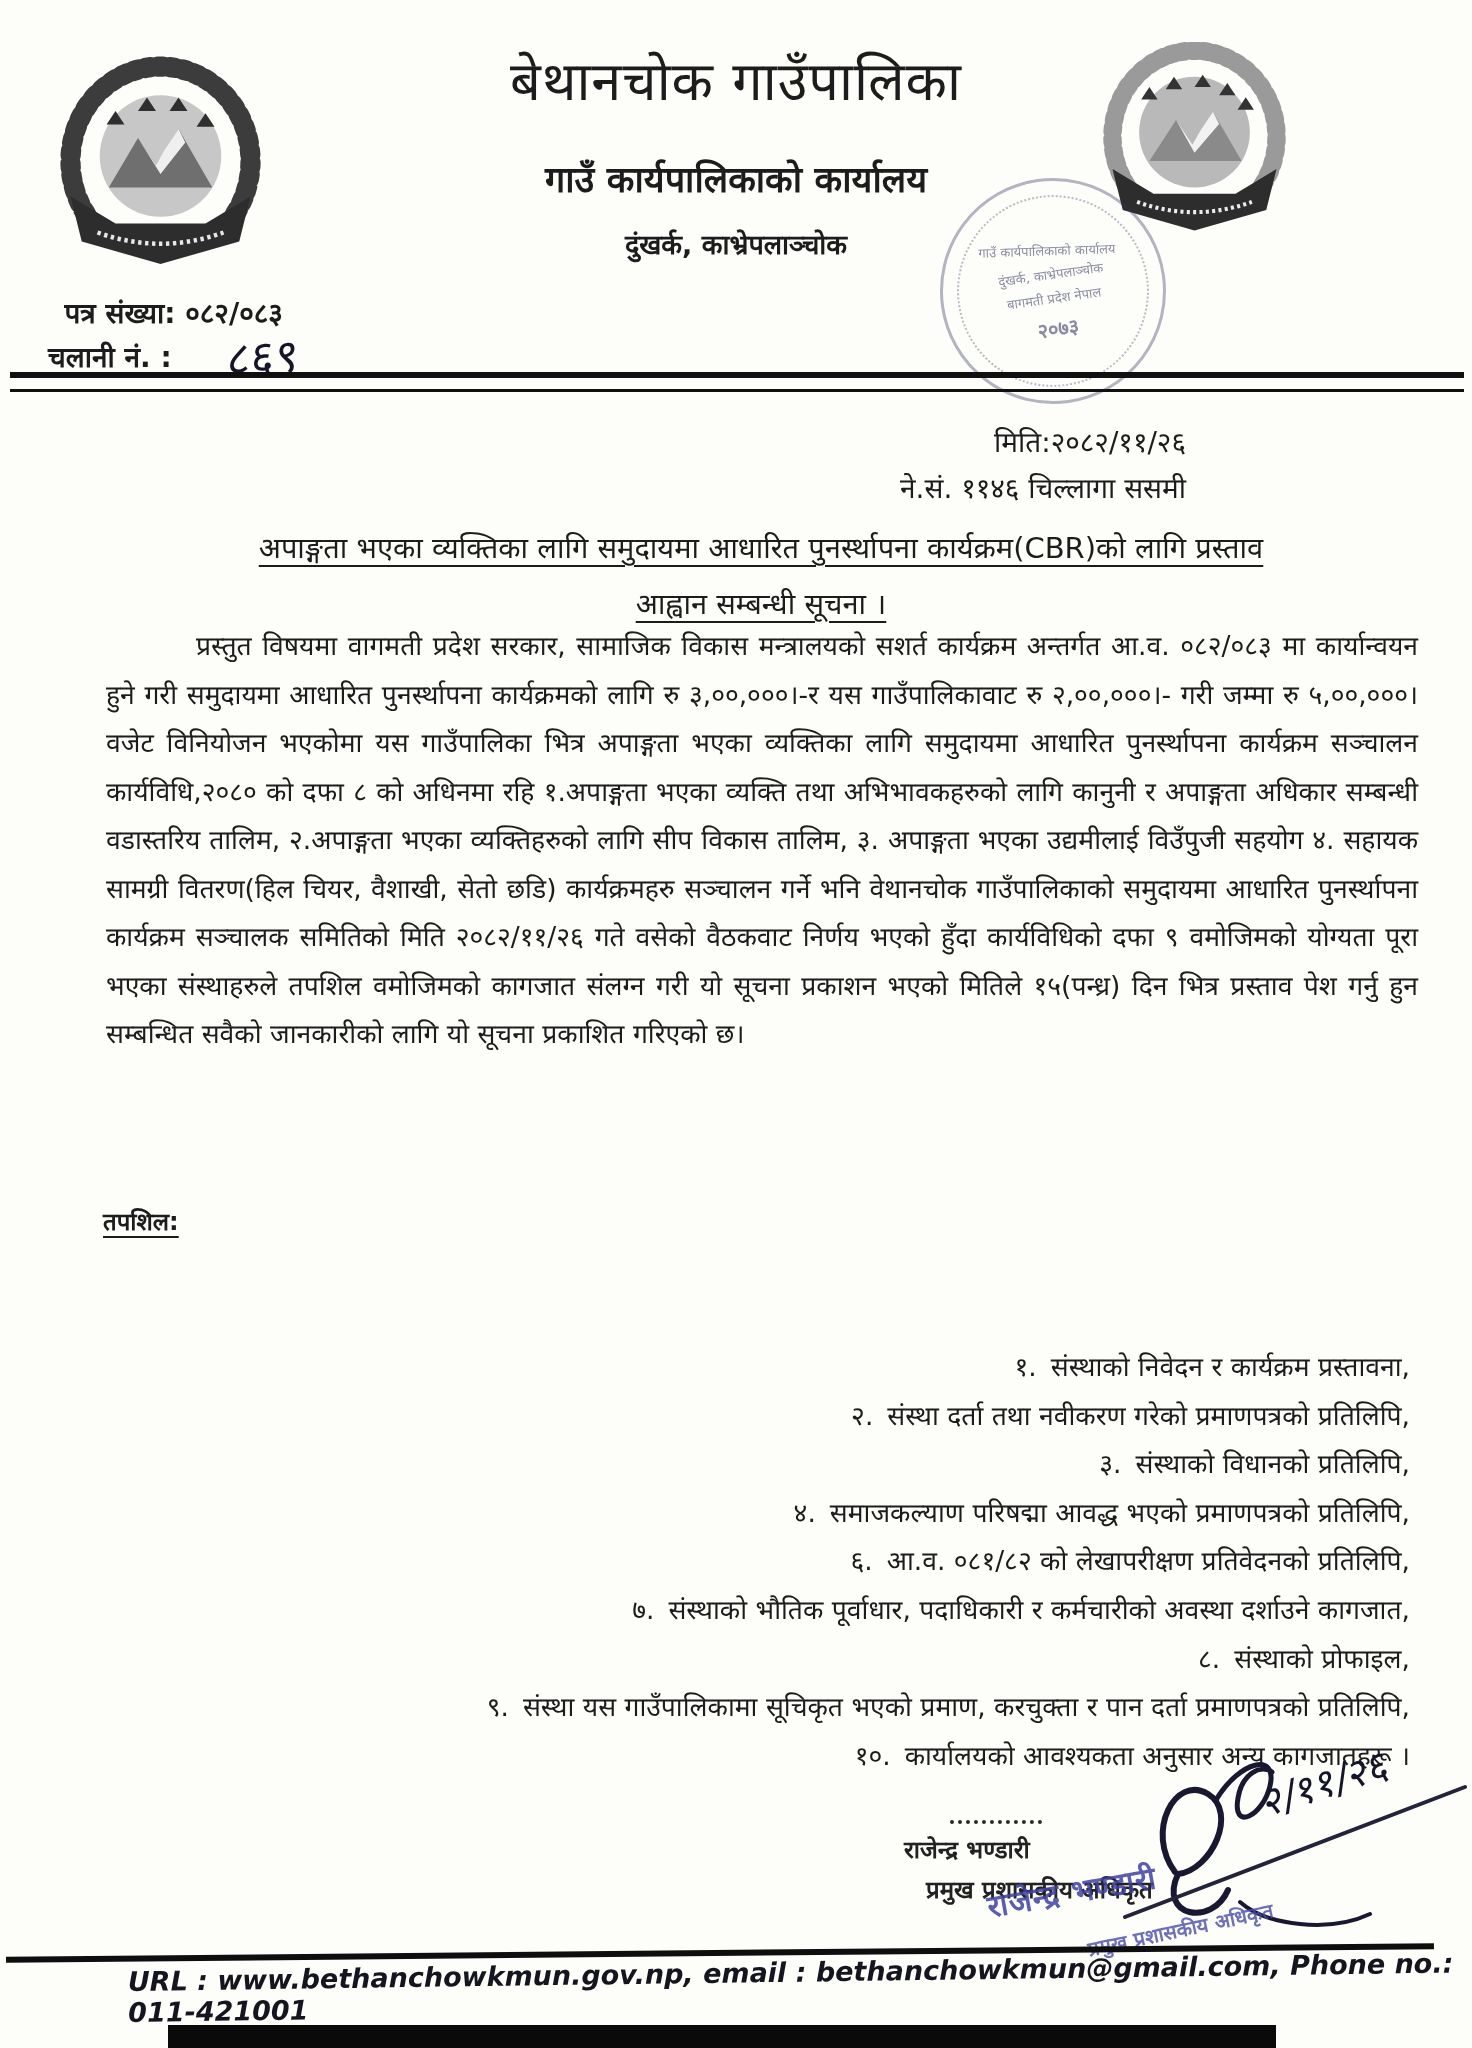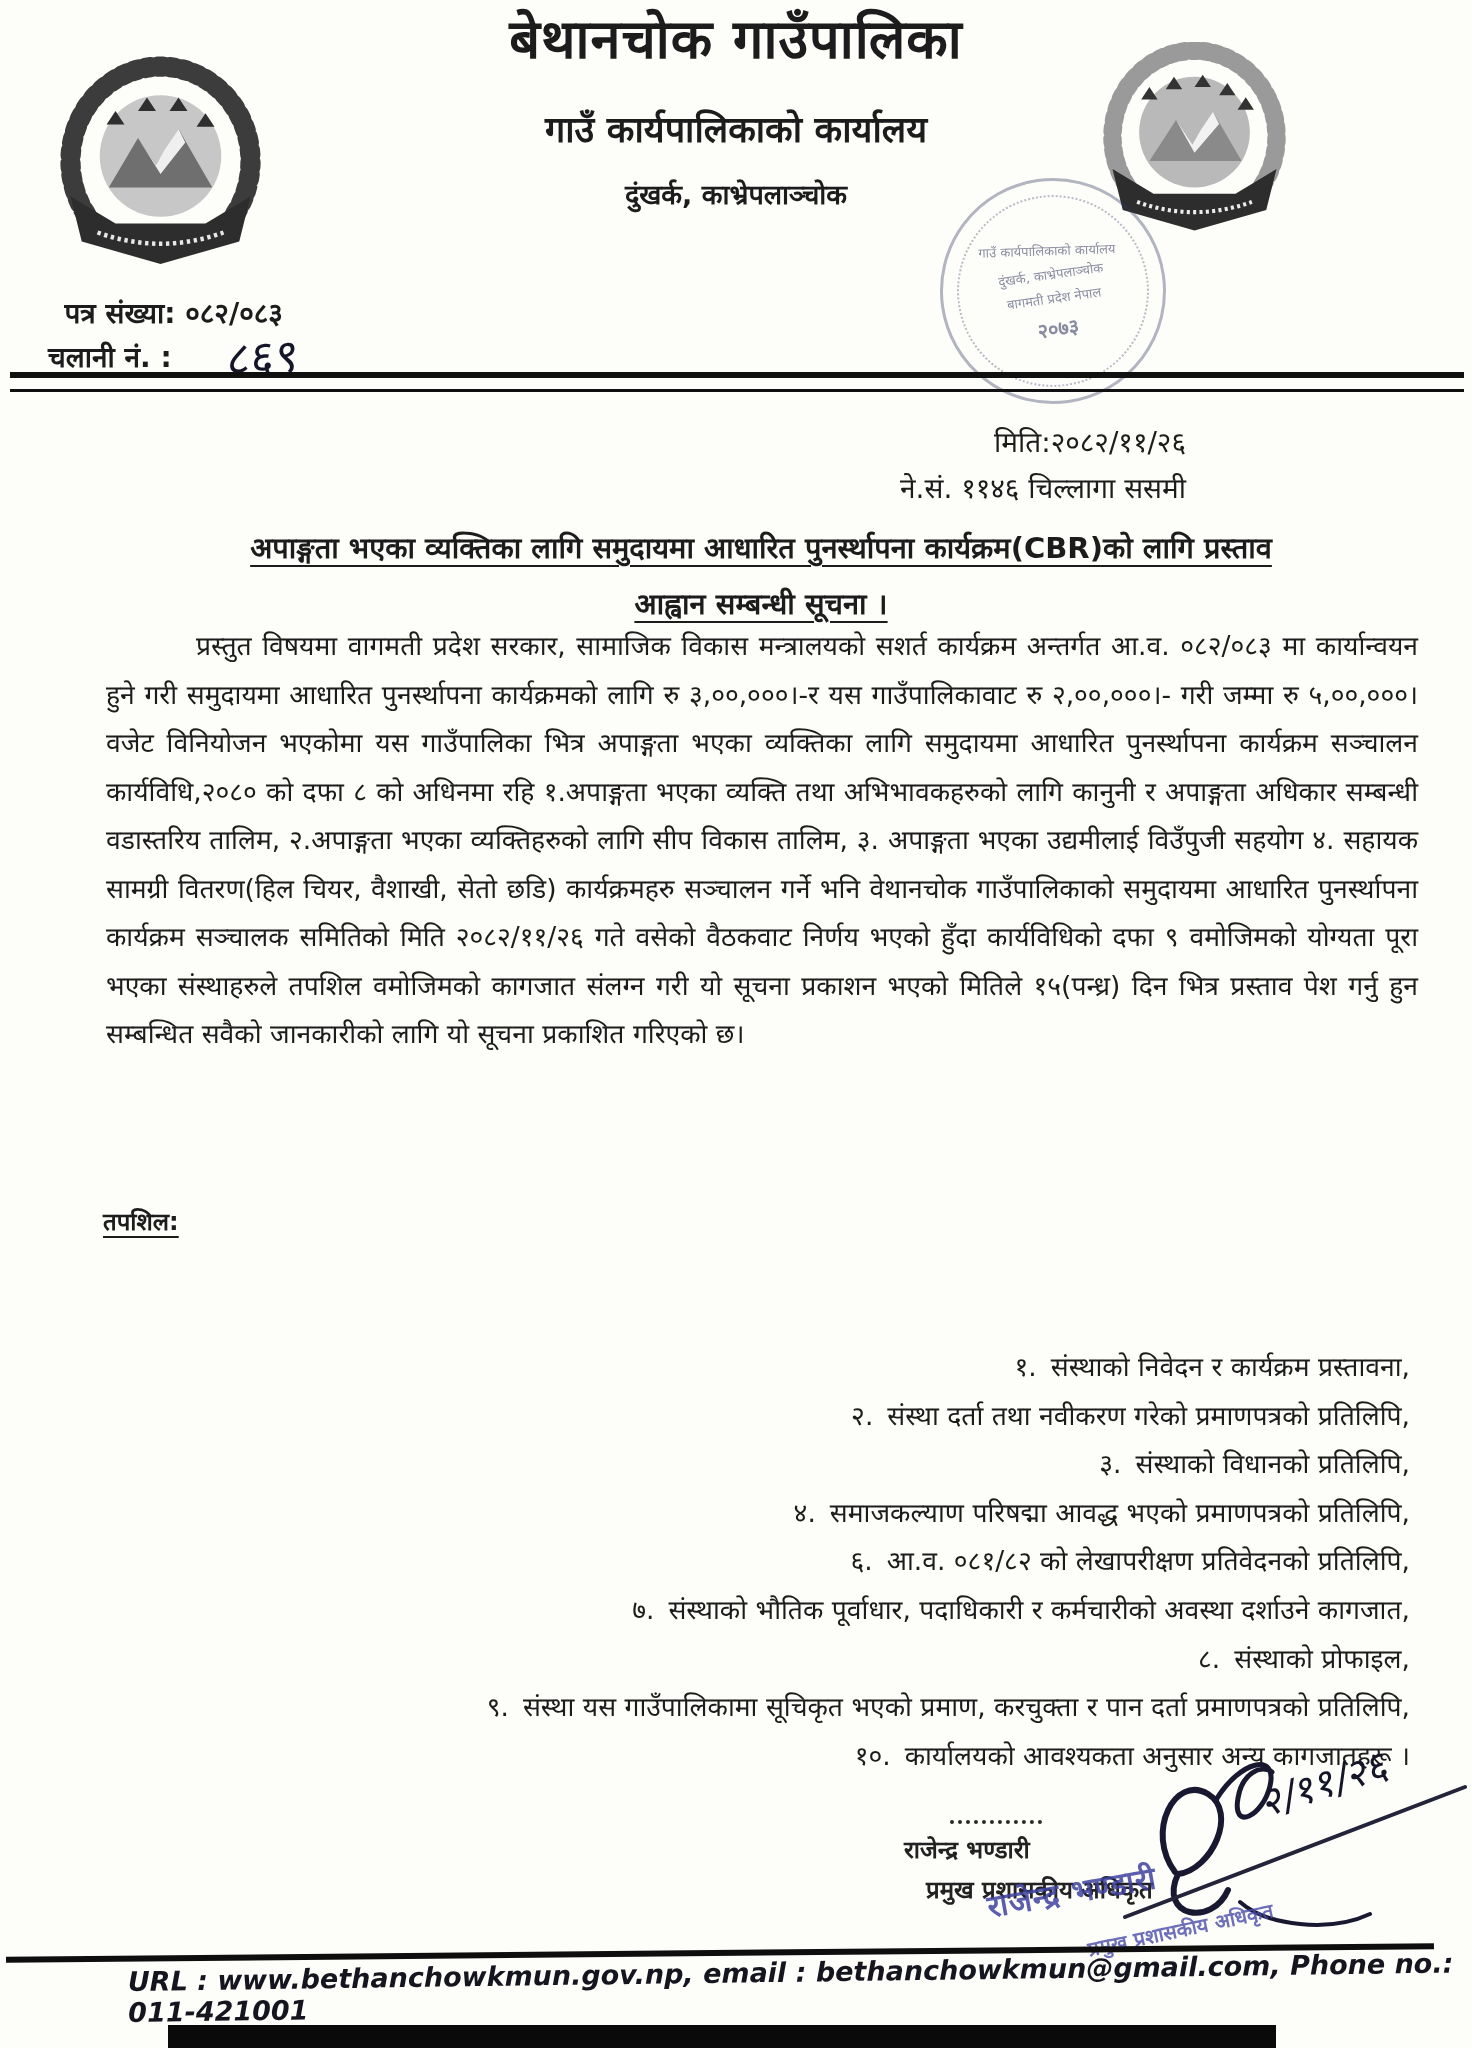--- a/index.html
+++ b/index.html
@@ -3,21 +3,21 @@
 <meta charset="utf-8">
 <style>
   html,body{margin:0;padding:0;background:#e8e8e8;}
   .page{
     position:relative;width:1472px;height:2048px;margin:0 auto;
     background:#fdfdfa;color:#1c1c1c;overflow:hidden;
     font-family:"DejaVu Sans",sans-serif;
   }
   
   .hdr{position:absolute;left:0;top:0;width:100%;text-align:center;}
-  .muni-name{margin:0;font-size:54px;font-weight:bold;letter-spacing:1px;}
+  .muni-name{margin:8px;padding-top:34px;font-size:54px;font-weight:normal;letter-spacing:1px;}
   .office-name{margin:0;padding-top:30px;font-size:36px;font-weight:bold;}
   .addr1{margin:0;padding-top:22px;font-size:27px;font-weight:bold;}
   .addr2{margin:0;padding-top:12px;font-size:26px;font-weight:bold;}
   .emblem{position:absolute;}
   .emblem.left{left:48px;top:52px;width:225px;height:235px;}
   .emblem.right{left:1072px;top:42px;width:245px;height:205px;}
   
   .hdr-stamp{
     position:absolute;left:940px;top:178px;width:220px;height:220px;border-radius:50%;
     border:3px solid rgba(45,50,90,.45);opacity:.8;transform:rotate(-8deg);
@@ -35,21 +35,21 @@
     display:inline-block;font-size:46px;font-weight:normal;margin-left:46px;
     transform:rotate(-3deg) skewX(-8deg);color:#15152a;line-height:30px;vertical-align:-6px;
   }
   
   .double-rule{position:absolute;left:10px;right:8px;top:372px;height:11px;
     border-top:6px solid #101010;border-bottom:3px solid #101010;}
   
   .meta{position:absolute;right:286px;top:420px;text-align:right;font-size:28px;font-weight:normal;line-height:46px;}
   
   .subject{position:absolute;left:100px;right:50px;top:520px;text-align:center;
-    font-size:29px;font-weight:bold;line-height:56px;}
+    font-size:29px;font-weight:normal;line-height:56px;}
   .subject span{text-decoration:underline;text-underline-offset:7px;text-decoration-thickness:2px;}
   
   .bodytext{position:absolute;left:98px;right:46px;top:614px;margin:8px;
     font-size:26.5px;line-height:48.5px;text-align:justify;text-indent:90px;}
   
   .details-heading{position:absolute;left:96px;top:1204px;font-size:24px;font-weight:bold;
     text-decoration:underline;text-underline-offset:6px;margin-left:7px;}
   .details-list{position:absolute;left:96px;right:46px;top:1327px;margin:16px;padding:0;list-style:none;text-align:right;}
   .details-list li{line-height:48.6px;font-size:26.5px;white-space:nowrap;}
   .details-list .num{margin-right:14px;}

